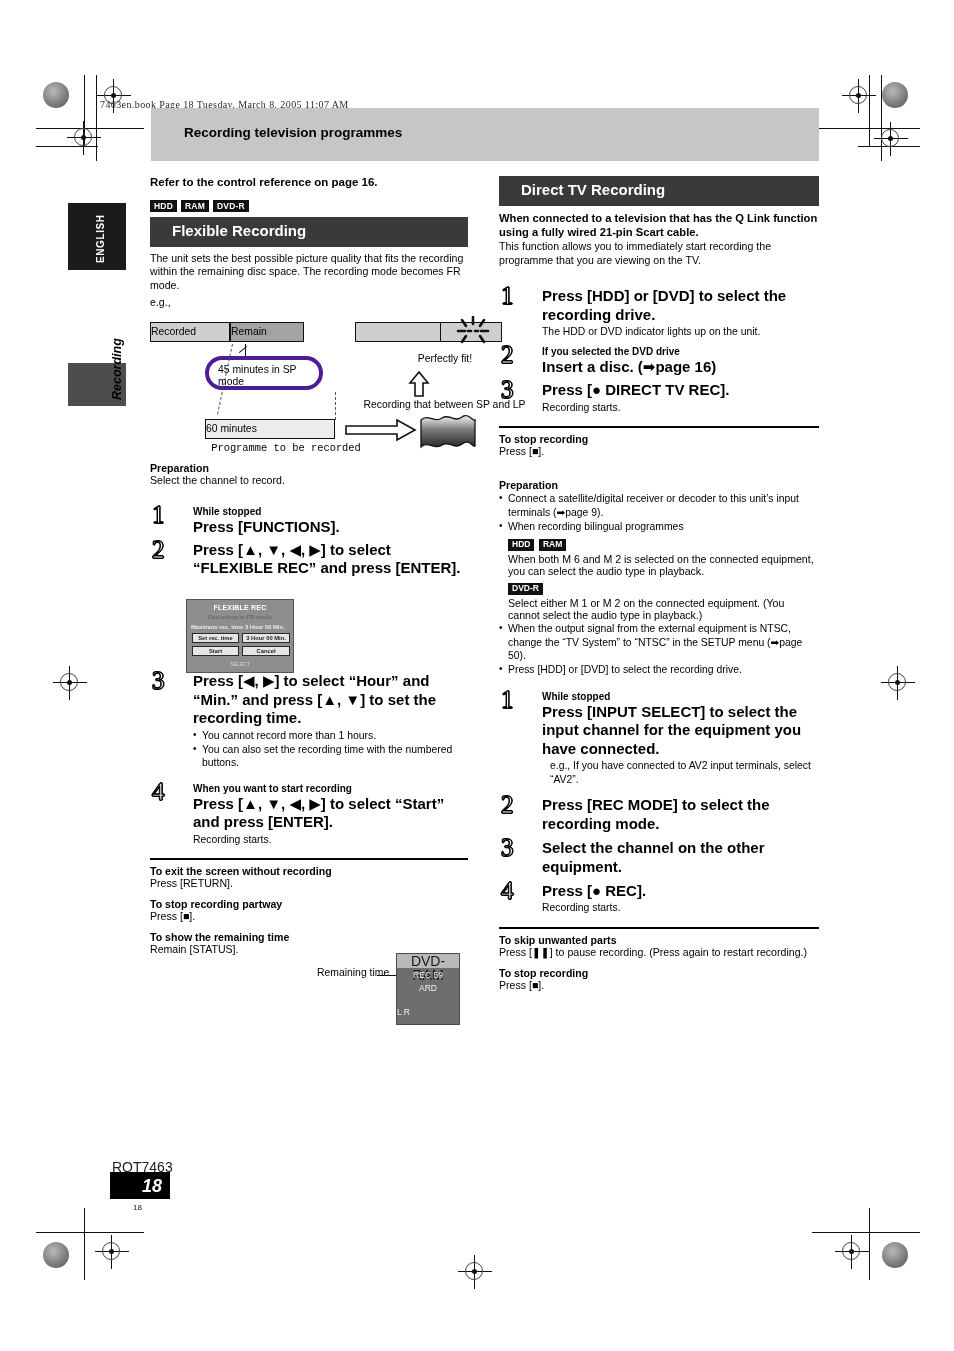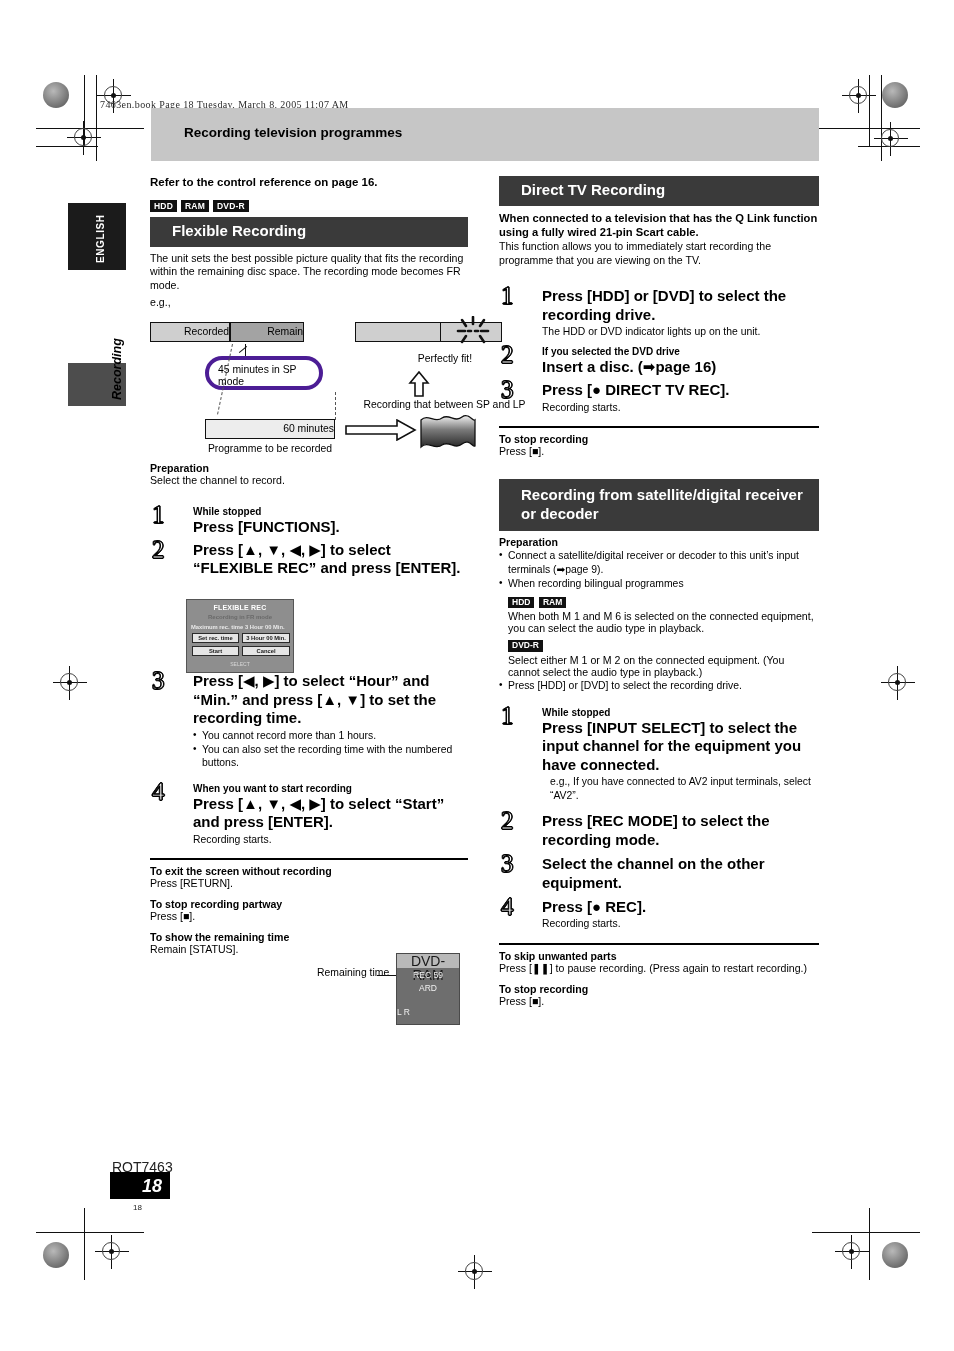--- a/index.html
+++ b/index.html
@@ -77,21 +77,21 @@
   ul.dots li:before{content:"\2022";position:absolute;left:0;top:-1px;font-size:10px;}
 
   .rule{border-top:2px solid #000;margin:12px 0 5px 0;}
   .subhead{font-size:10.6px;font-weight:bold;margin:9px 0 0 0;}
   .subhead.first{margin-top:0;}
   .subtxt{font-size:10.6px;margin:0;}
 
   
   .diagram{position:relative;height:148px;margin-top:6px;}
   .bar{position:absolute;border:1px solid #111;box-sizing:border-box;
-     font-size:10.4px;text-align:right;line-height:18px;height:20px;}
+     font-size:10.4px;text-align:left;line-height:18px;height:20px;}
   .bar.rec{left:0;top:8px;width:80px;background:#cfcfcf;}
   .bar.rem{left:80px;top:8px;width:74px;background:#a3a3a3;}
   .bar.g1{left:205px;top:8px;width:85px;background:#cfcfcf;border-right:none;}
   .bar.g2{left:290px;top:8px;width:62px;background:#cfcfcf;}
   .bar.prog{left:55px;top:105px;width:130px;background:#ededed;}
 
   .callout{position:absolute;left:55px;top:42px;width:118px;height:34px;
      border:4px solid #4c1d95;border-radius:17px;background:#fff;
      font-size:10.4px;line-height:1.18;padding:4px 6px 0 9px;box-sizing:border-box;}
   .dashl{position:absolute;border-left:1px dashed #555;}
@@ -263,21 +263,21 @@
 
     <div class="callout">45 minutes in SP mode</div>
 
     <div class="leader" style="left:95px;top:30px;width:1px;height:12px;"></div>
     <div class="leader" style="left:88px;top:35px;width:10px;height:1px;transform:rotate(-40deg);"></div>
 
     <div class="dashl" style="left:82px;top:30px;height:72px;transform:rotate(12deg);transform-origin:top;"></div>
     <div class="dashl" style="left:185px;top:78px;height:28px;"></div>
 
     <div class="bar prog">60 minutes</div>
-    <div class="lbl" style="left:22px;top:128px;width:196px;">Programme to be recorded</div>
+    <div class="lbl" style="left:38px;top:128px;width:196px;font-family:Liberation Mono, monospace;">Programme to be recorded</div>
 
     <div class="lbl" style="left:238px;top:38px;width:114px;">Perfectly fit!</div>
 
     <svg class="uparrow" viewBox="0 0 22 26">
       <path d="M11 1 L20 12 L15 12 L15 25 L7 25 L7 12 L2 12 Z" fill="none" stroke="#111" stroke-width="1.6"></path>
     </svg>
 
     <div class="lbl" style="left:207px;top:84px;width:175px;">Recording that between SP and LP</div>
 
     <svg class="bigarrow" viewBox="0 0 72 22">
@@ -384,35 +384,35 @@
     <p class="steptxt">Press [● DIRECT TV REC].</p>
     <p class="stepnote">Recording starts.</p>
   </div>
 
   <div class="rule"></div>
   <p class="subhead first">To stop recording</p>
   <p class="subtxt">Press [■].</p>
 
   <div style="height:22px;"></div>
 
-  <div class="secthead two">Recording from satellite/digital receiver or decoder</div>
 
   <p class="subhead first">Preparation</p>
   <ul class="dots">
     <li>Connect a satellite/digital receiver or decoder to this unit’s input terminals (➡page 9).</li>
     <li>When recording bilingual programmes</li>
   </ul>
   <div style="padding-left:9px;">
     <span class="inlinebadge">HDD</span>
     <span class="inlinebadge">RAM</span>
-    <p class="subtxt">When both M 1 and M 6 is selected on the connected equipment, you can select the audio type in playback.</p>
+    <p class="subtxt">When both M 6 and M 2 is selected on the connected equipment, you can select the audio type in playback.</p>
     <span class="inlinebadge">DVD-R</span>
     <p class="subtxt">Select either M 1 or M 2 on the connected equipment. (You cannot select the audio type in playback.)</p>
   </div>
   <ul class="dots">
+    <li>When the output signal from the external equipment is NTSC, change the “TV System” to “NTSC” in the SETUP menu (➡page 50).</li>
     <li>Press [HDD] or [DVD] to select the recording drive.</li>
   </ul>
 
   <div class="step" style="margin-top:14px;">
     <div class="stepnum">1</div>
     <p class="stepcond">While stopped</p>
     <p class="steptxt">Press [INPUT SELECT] to select the input channel for the equipment you have connected.</p>
     <p class="stepnote" style="padding-left:8px;">e.g., If you have connected to AV2 input terminals, select “AV2”.</p>
   </div>
 

